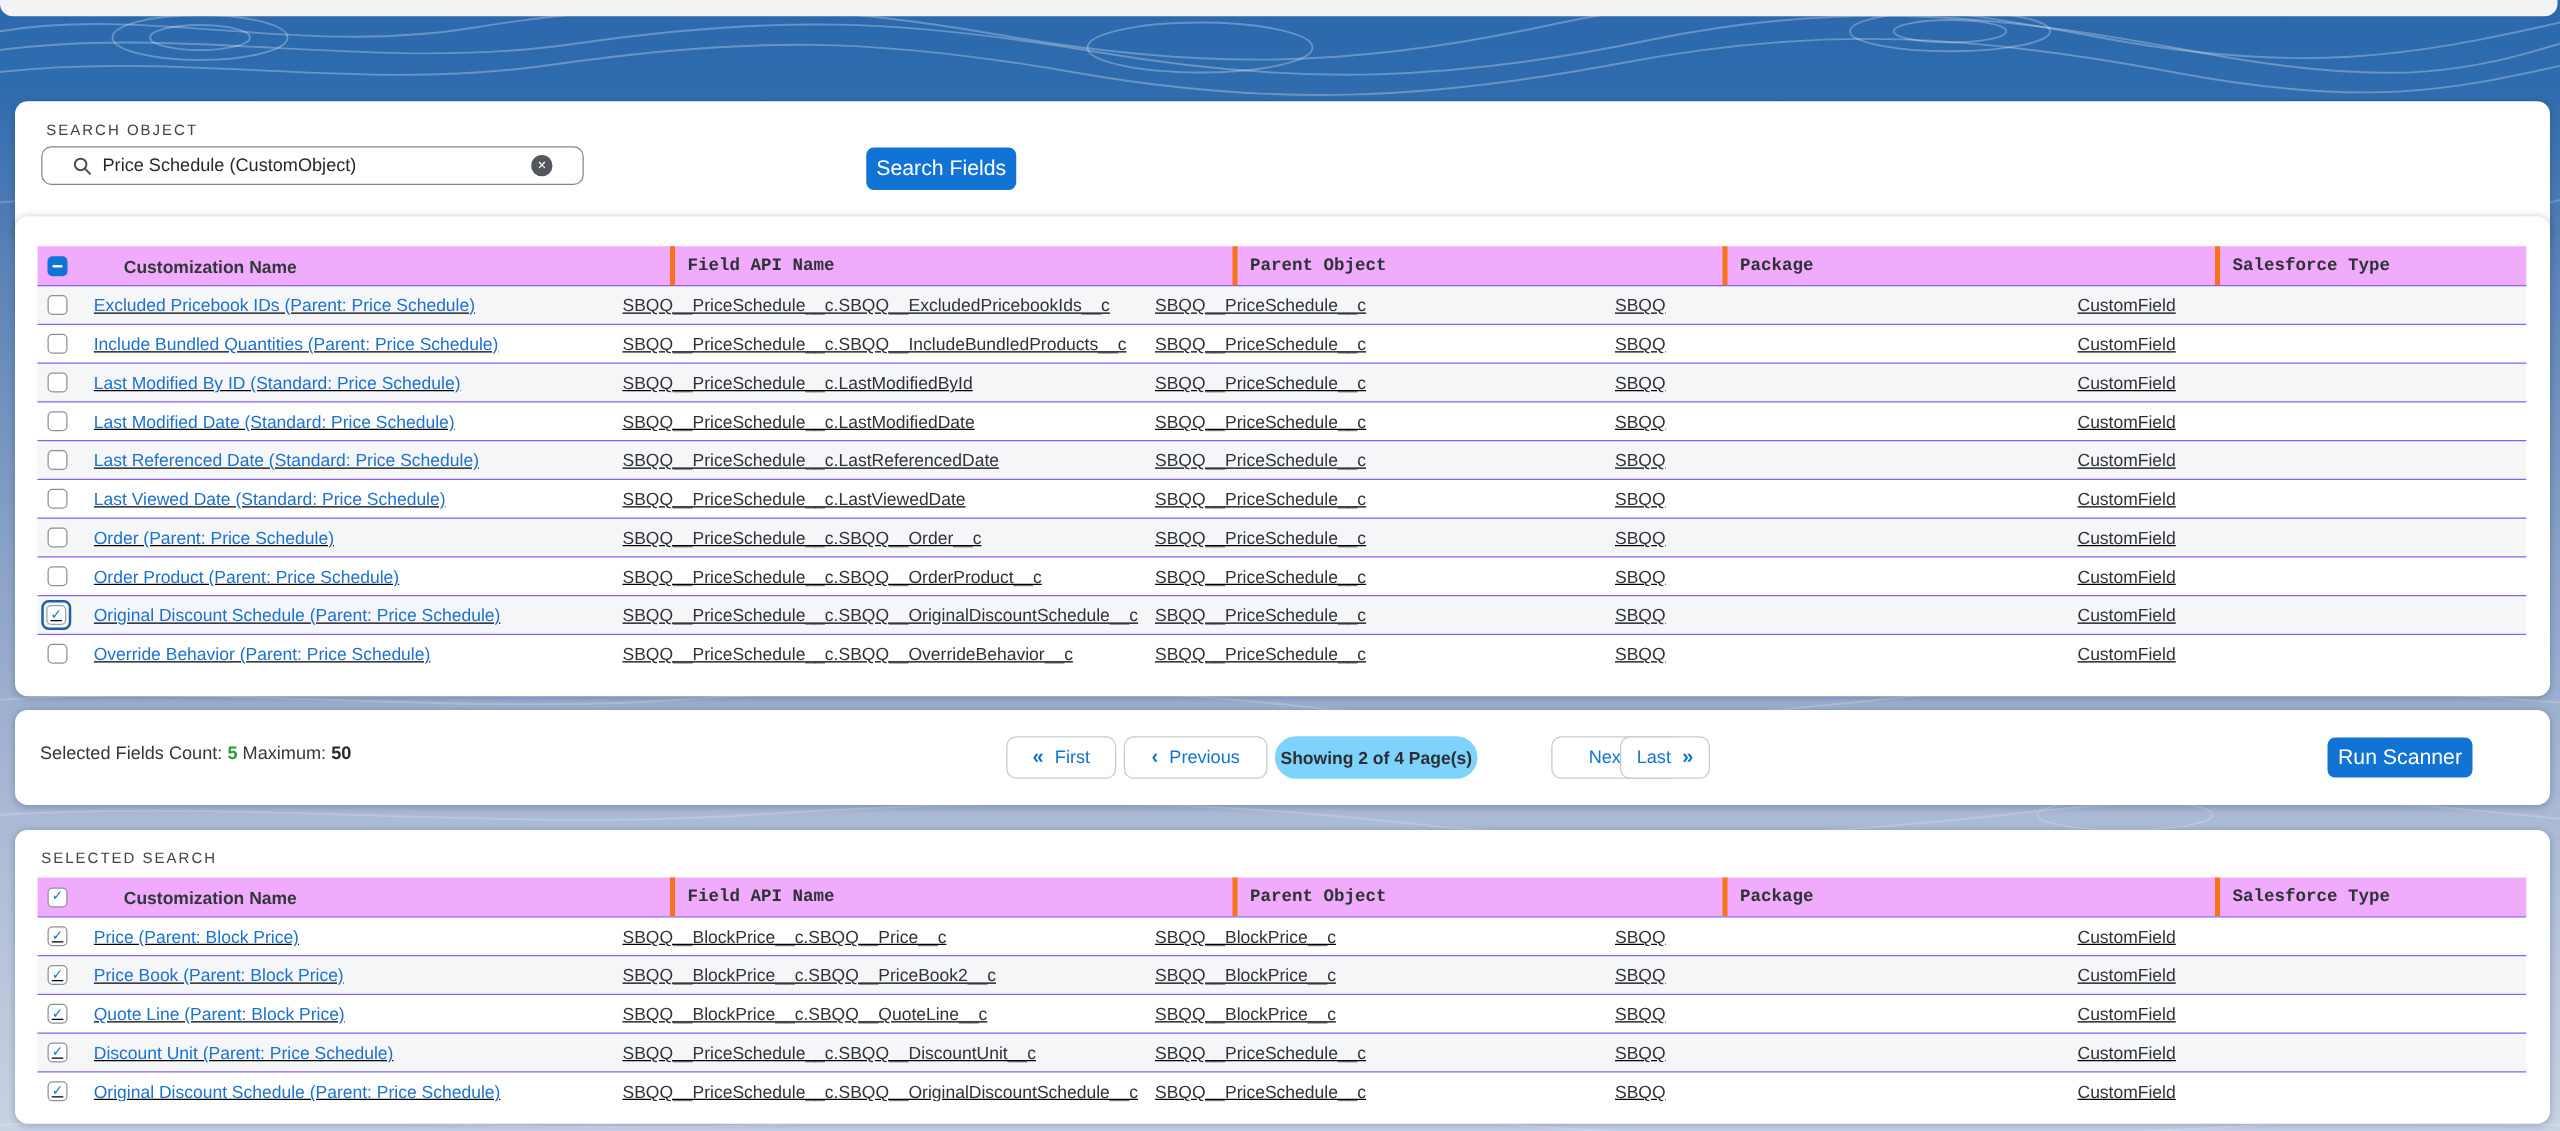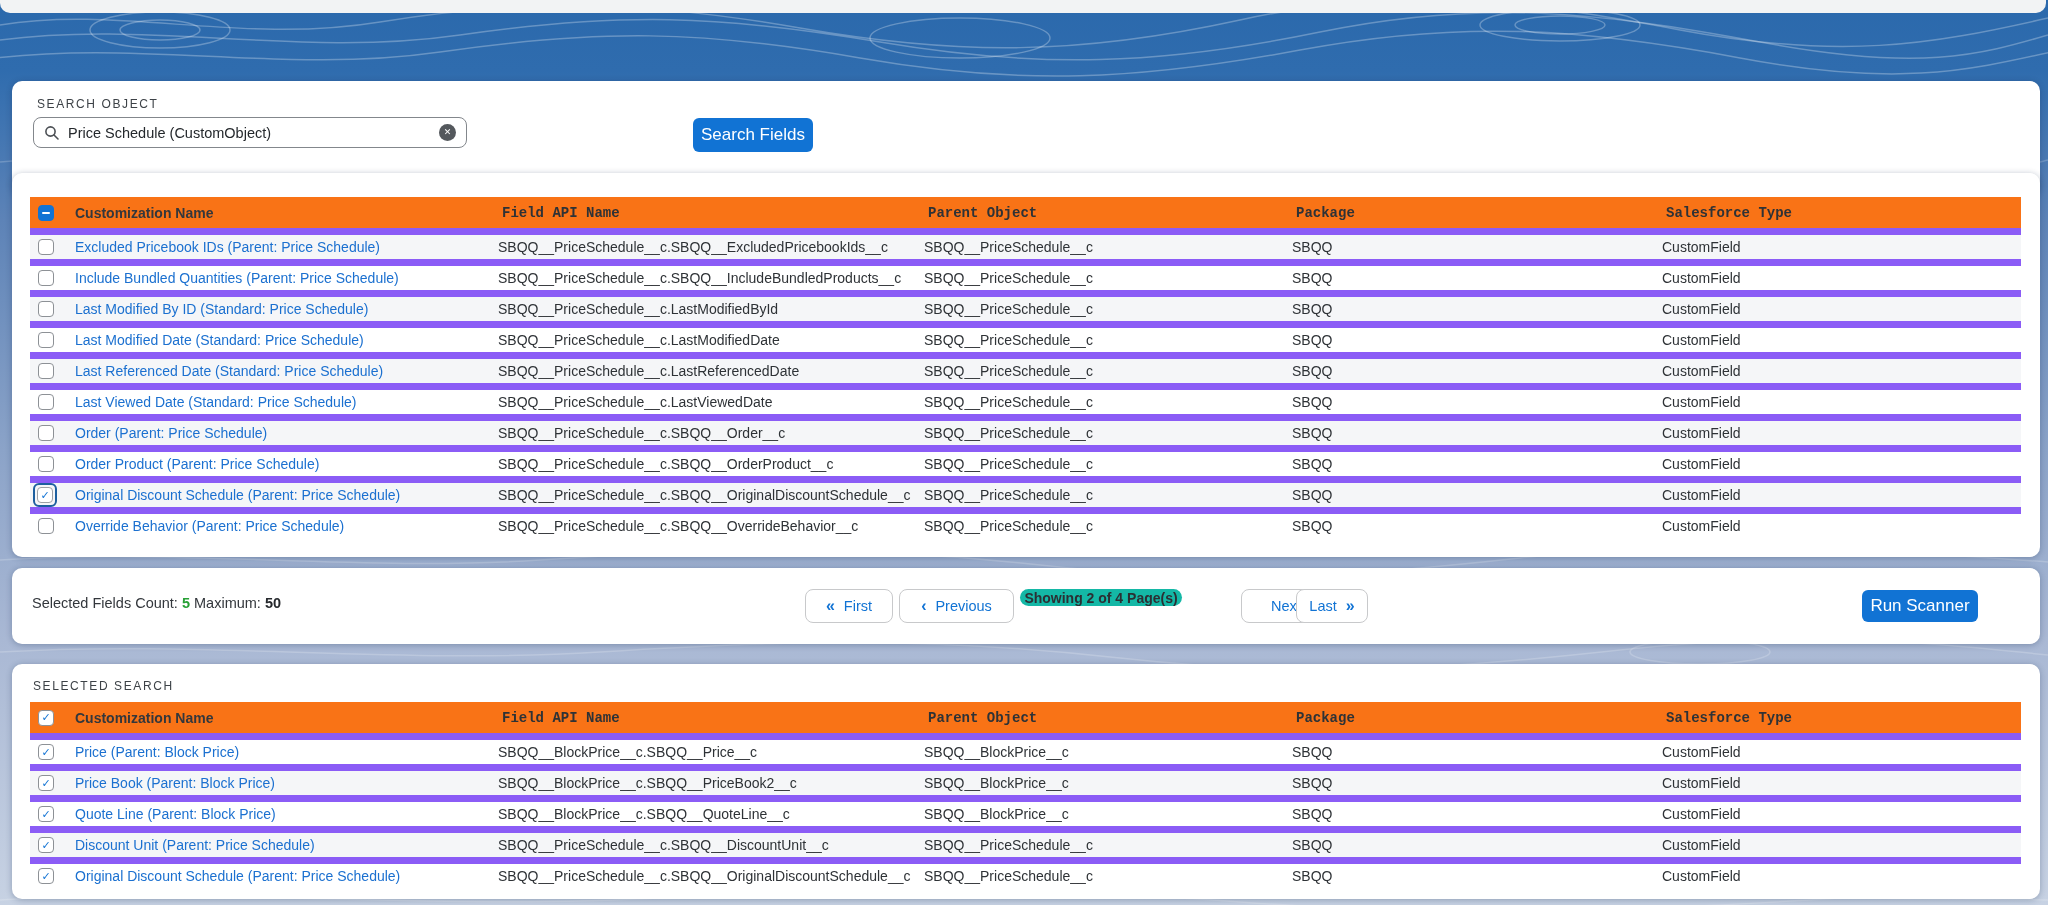--- a/index.html
+++ b/index.html
@@ -18,41 +18,41 @@
   #card-table{top:173px;height:384px;}
   #card-footer{top:568px;height:76px;}
   #card-selected{top:664px;height:235px;}
 
   .section-label{position:absolute;font-size:12px;letter-spacing:1.6px;color:#3d4247;}
   #search-label{left:25px;top:16px;}
   #selected-label{left:21px;top:15px;}
 
   .search-input{position:absolute;left:21px;top:36px;width:434px;height:31px;
     border:1.5px solid #83878c;border-radius:8px;background:#fff;
-    display:flex;align-items:center;padding:0 10px;}
+    display:flex;align-items:center;padding:0 24px;}
   .search-input input{border:none;outline:none;flex:1;font-size:14.5px;color:#24282c;
     font-family:inherit;background:transparent;padding:0;margin-left:8px;}
   .mag{flex:0 0 auto;display:flex;}
   .clear-btn{flex:0 0 auto;width:17px;height:17px;border-radius:50%;background:#54585d;color:#ffffff;
     font-size:9px;line-height:1;display:flex;align-items:center;justify-content:center;cursor:pointer;}
 
   .btn-primary{position:absolute;background:#1173d4;color:#fff;border:none;border-radius:6px;
     font-size:17px;font-weight:500;font-family:inherit;display:flex;align-items:center;justify-content:center;cursor:pointer;}
   #search-btn{left:681px;top:37px;width:120px;height:34px;}
   #run-btn{left:1850px;top:22px;width:116px;height:32px;}
 
   .card-divider{position:absolute;left:20px;right:20px;top:92px;height:1px;background:#e7e7e8;}
 
   .table{position:absolute;left:18px;width:1991px;}
   #fields-table{top:24px;}
   #selected-table{top:38px;}
   .trow{display:grid;grid-template-columns:45px 413px 426px 368px 370px 369px;
     align-items:center;height:31px;font-size:14px;white-space:nowrap;}
-  .trow.thead{background:#f97316;font-weight:700;color:#33373c;}
-  .trow.body{border-top:7px solid #8b5cf6;background:#ffffff;}
+  .trow.thead{background:#f0abfc;font-weight:700;color:#33373c;gap:24px;}
+  .trow.body{border-top:1px solid #8b5cf6;background:#ffffff;text-decoration:underline;}
   .trow.body.stripe{background:#f5f6f8;}
   .tcell{overflow:hidden;text-overflow:ellipsis;}
   .thead .tcell.vline{border-left:4px solid #f97316;height:100%;display:flex;align-items:center;font-family:Liberation Mono, monospace;}
   .tcell.pad{padding-left:10px;color:#2e3236;}
   .link{color:#1b70d0;cursor:pointer;}
   .cbcell{display:flex;align-items:center;padding-left:8px;height:100%;}
   .cb{width:16px;height:16px;border:1.5px solid #8d9196;border-radius:4px;background:#fff;
     display:flex;align-items:center;justify-content:center;font-size:11px;line-height:1;
     color:#1173d4;font-weight:700;cursor:pointer;flex:0 0 auto;}
   .cb.indet{background:#1173d4;border-color:#1173d4;}
@@ -64,21 +64,21 @@
   .count-text{position:absolute;left:20px;top:27px;font-size:14.5px;color:#33373c;}
   .count-text .green{color:#27a035;font-weight:700;}
   .count-text .bold{font-weight:700;color:#26292d;}
   .pgbtn{position:absolute;top:21px;height:34px;border:1px solid #c8c9cb;border-radius:8px;background:#fff;
     color:#1173d4;font-size:14.5px;font-family:inherit;display:flex;align-items:center;justify-content:center;gap:9px;cursor:pointer;}
   .pgbtn .chv{font-size:16px;font-weight:700;line-height:1;}
   #pg-first{left:793px;width:88px;}
   #pg-prev{left:887px;width:115px;}
   #pg-next{left:1185px;width:104px;margin-left:44px;}
   #pg-last{left:1284px;width:72px;}
-  .pill{position:absolute;left:1008px;top:21px;width:162px;height:17px;background:#14b8a6;border-radius:17px;
+  .pill{position:absolute;left:1008px;top:21px;width:162px;height:34px;background:#7dd3fc;border-radius:17px;
     display:flex;align-items:center;justify-content:center;font-weight:700;color:#2b2f33;font-size:14px;}
 </style>
 </head>
 <body>
 
 <div class="stage">
 
   <svg class="bg-pattern" width="2048" height="905" viewBox="0 0 2048 905" fill="none">
     <g stroke="#ffffff" stroke-opacity="0.28" stroke-width="1.5" fill="none">
       <path d="M0,25 C120,5 240,45 380,22 S640,0 800,28 S1080,55 1240,20 S1520,0 1680,30 S1930,45 2048,18"></path>

